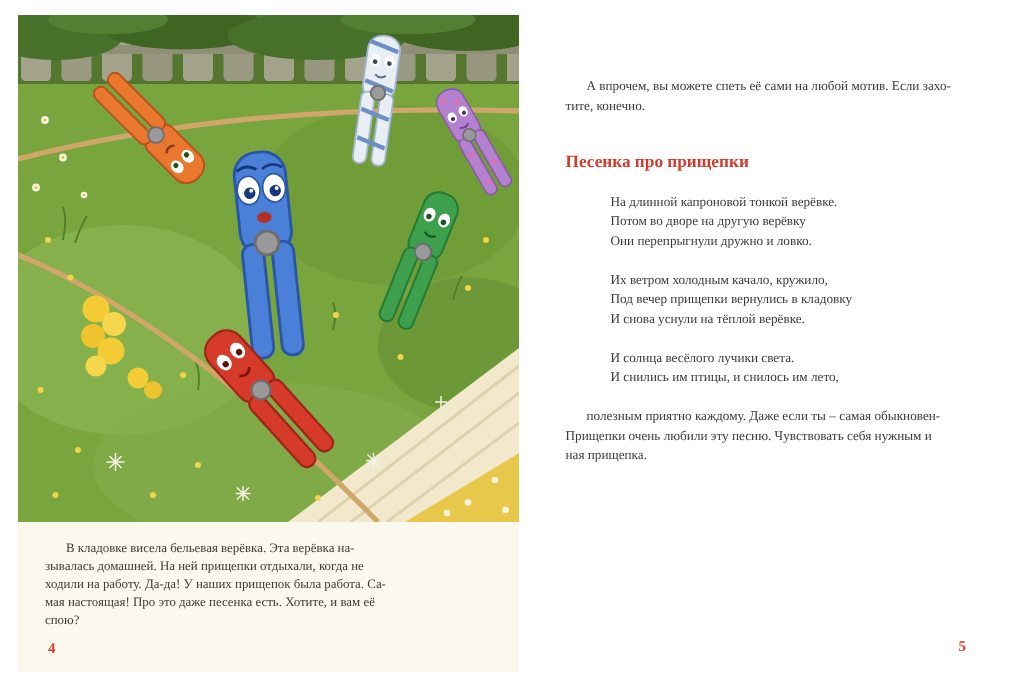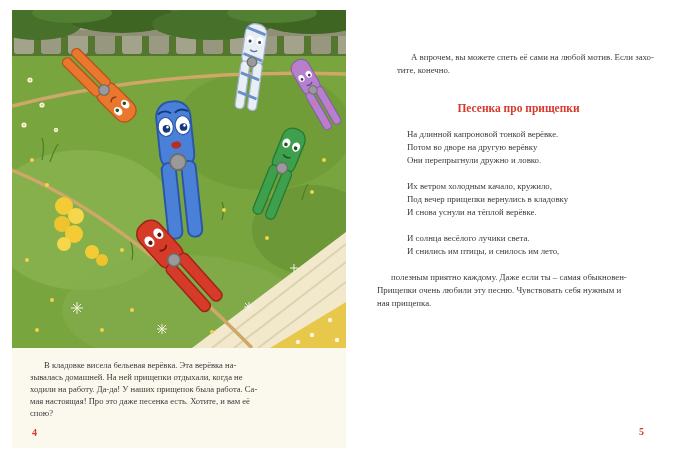--- a/index.html
+++ b/index.html
@@ -28,24 +28,24 @@
     position:absolute; bottom:10px;
     font-weight:bold; color:var(--accent); font-size:10px;
   }
   .page-number.left { left:20px; }
   .page-number.right { right:16px; }
   .right-page {
     position:absolute; left:377px; top:10px;
     width:283px; height:438px;
     font-size:8.8px; line-height:13px;
   }
-  .intro { margin-top:41px;margin-left:20px; }
+  .intro { margin-top:41px; }
   .intro .line:first-child { text-indent:14px; }
   .song-title {
-    margin-top:24px; text-align:center;
+    margin-top:24px; text-align:left;
     color:var(--accent); font-weight:bold; font-size:11.5px;
     line-height:14px;
   }
   .verses { margin-top:13px; padding-left:30px; }
   .verse { margin-bottom:13px; }
   .outro { margin-top:12px; }
   .outro .line:first-child { text-indent:14px; }
 </style>
 </head>
 <body>

